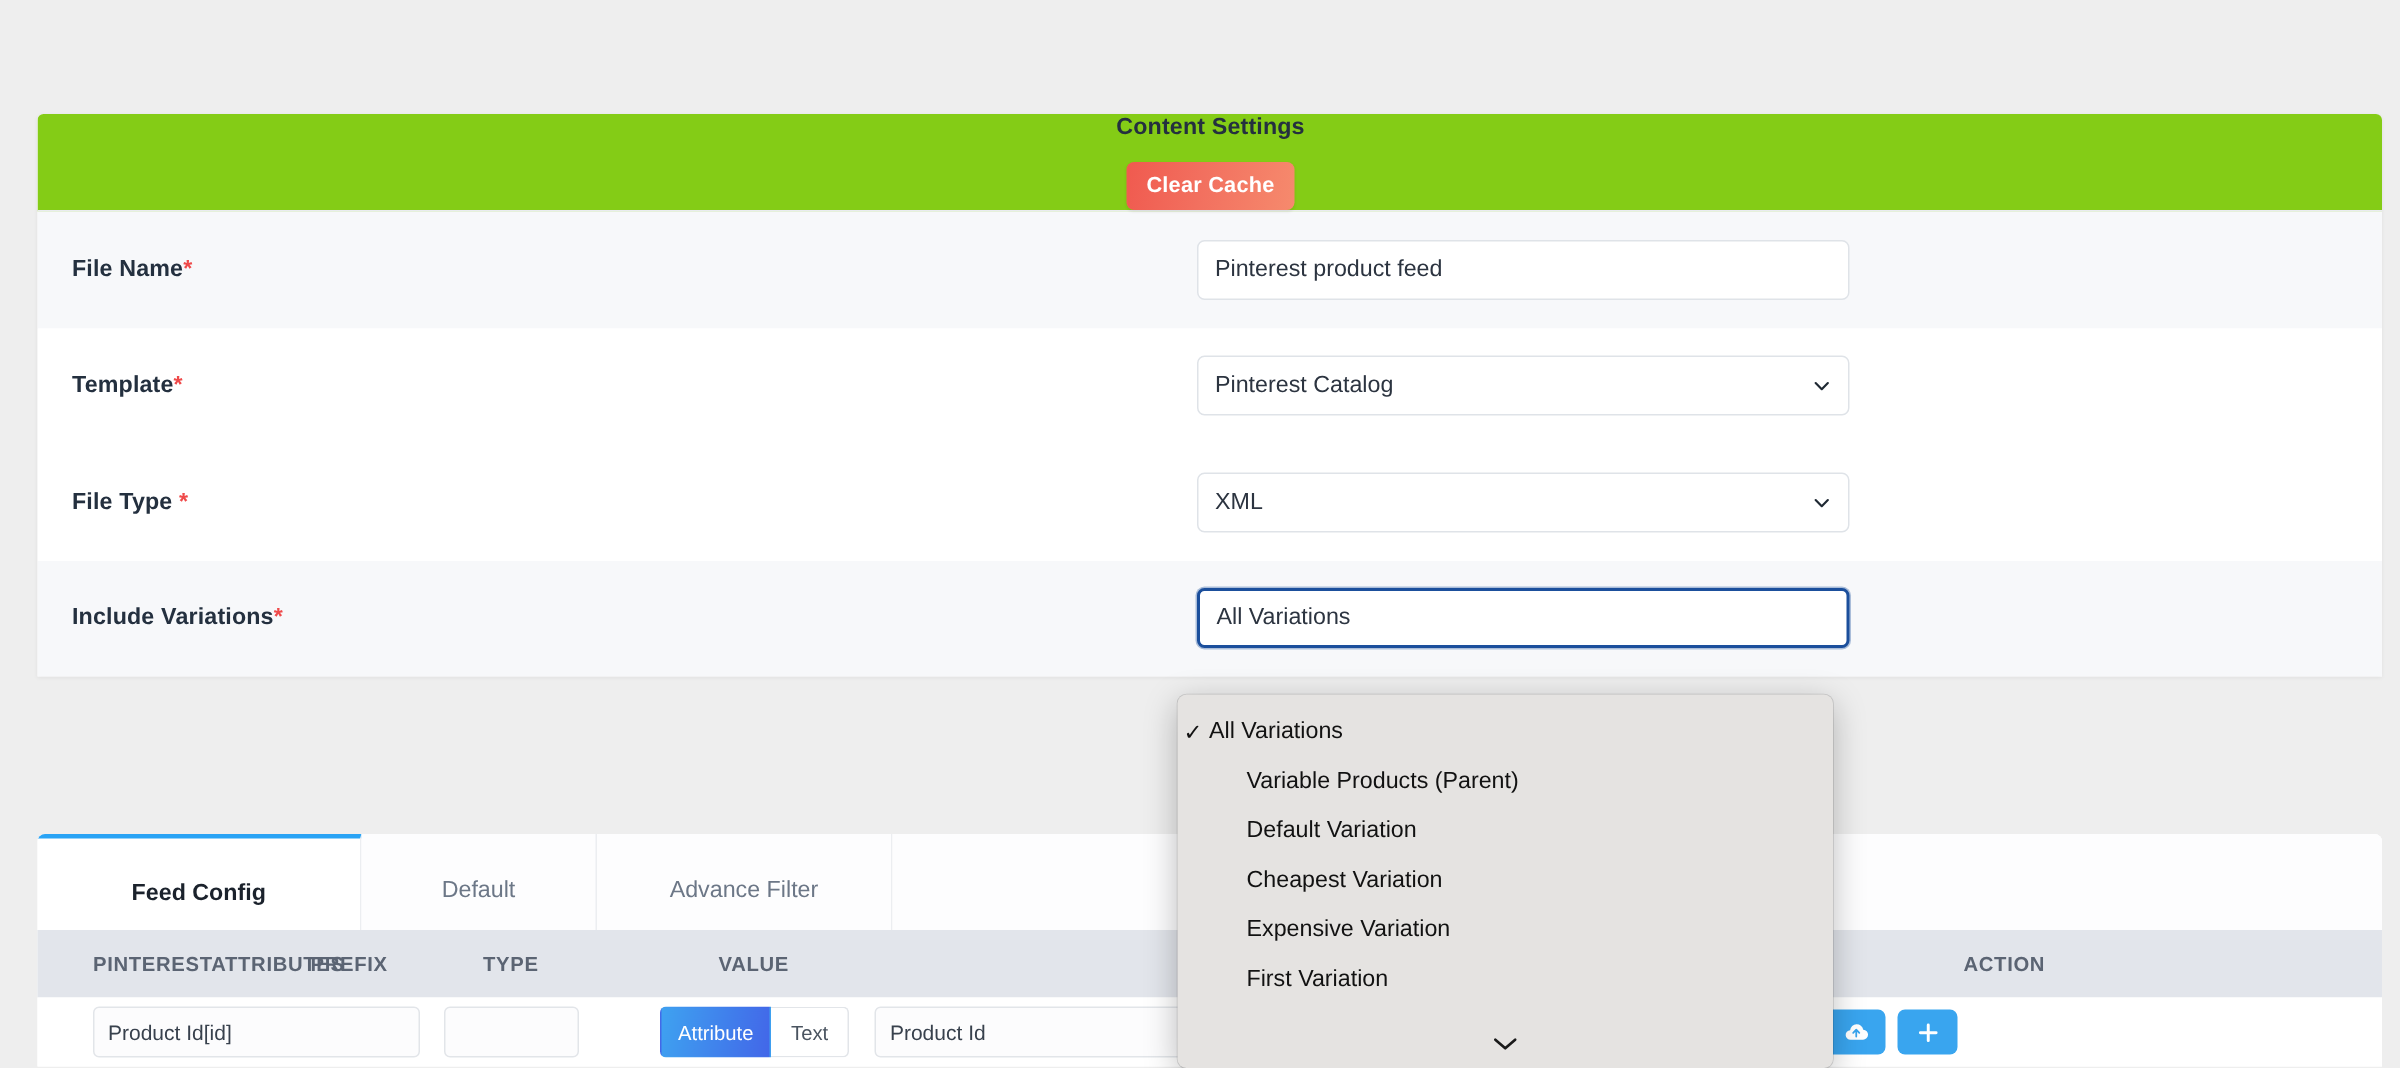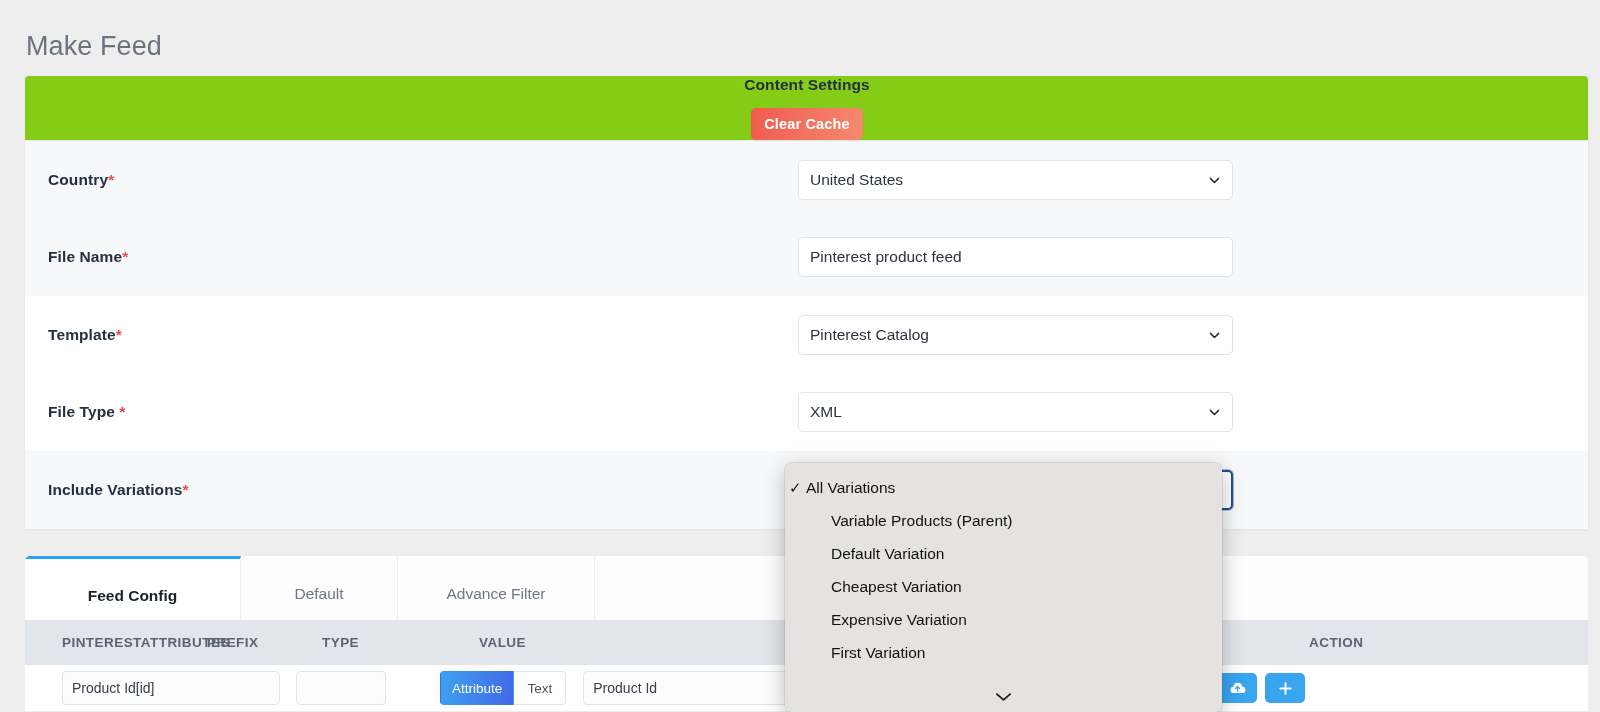--- a/index.html
+++ b/index.html
@@ -229,40 +229,28 @@
     position: absolute; left: 0; right: 0; bottom: 6px;
     display: flex; align-items: center; justify-content: center;
     height: 18px;
   }
 </style>
 </head>
 <body>
 
 <div id="app">
 
-  <div class="page-title">Make Feed</div>
 
   <div class="card">
 
     <div class="card-header">
       <div class="card-header-title">Content Settings</div>
       <button class="btn-clear-cache">Clear Cache</button>
     </div>
 
-    <div class="form-row alt">
-      <div class="form-label"><span>Country</span><span class="req">*</span></div>
-      <div class="field-wrap">
-        <div class="field">United States</div>
-        <span class="chev">
-          <svg width="13" height="13" viewBox="0 0 16 16">
-              <path d="M3 6l5 5 5-5" fill="none" stroke="#1f2933" stroke-width="1.8" stroke-linecap="round" stroke-linejoin="round"></path>
-            </svg>
-        </span>
-      </div>
-    </div>
 
     <div class="form-row alt">
       <div class="form-label"><span>File Name</span><span class="req">*</span></div>
       <div class="field-wrap">
         <div class="field">Pinterest product feed</div>
       </div>
     </div>
 
     <div class="form-row plain">
       <div class="form-label"><span>Template</span><span class="req">*</span></div>

